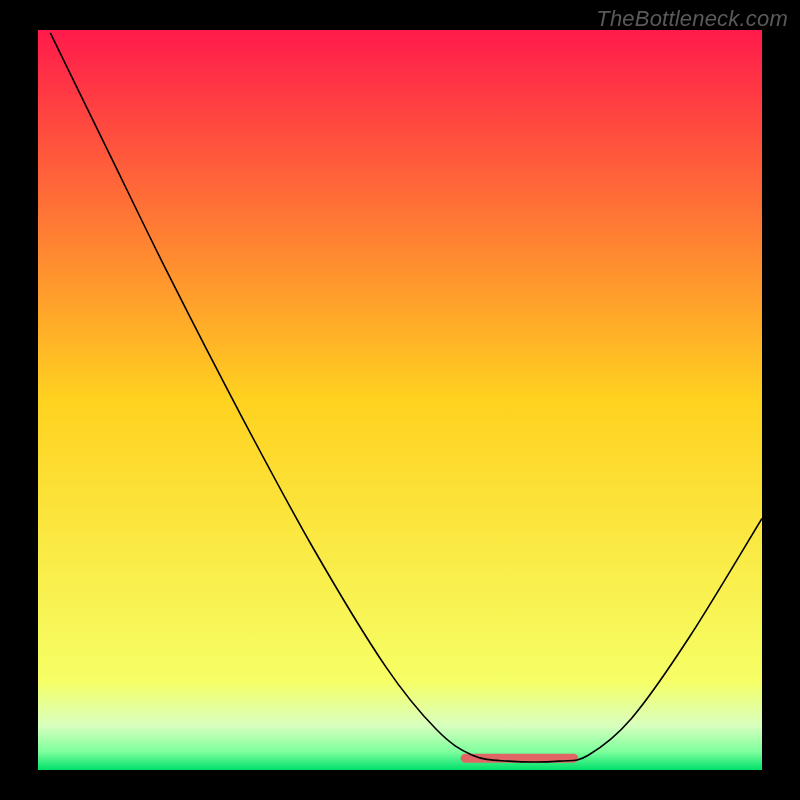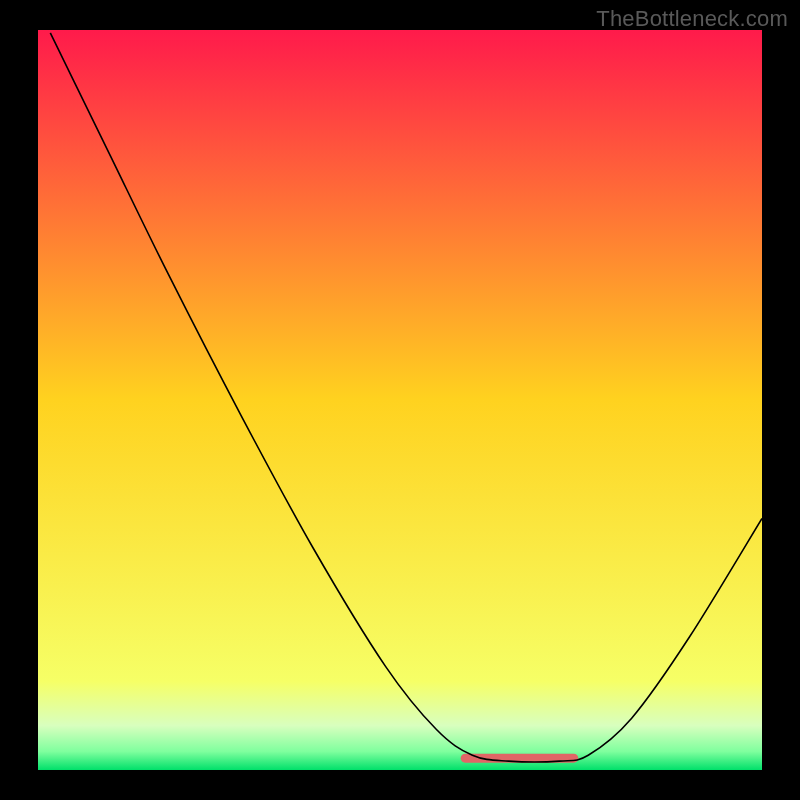--- a/index.html
+++ b/index.html
@@ -26,20 +26,21 @@
     height: 740px;
   }
   .watermark {
     position: absolute;
     top: 6px;
     right: 12px;
     font-family: Arial, Helvetica, sans-serif;
     font-size: 22px;
     color: #595959;
     letter-spacing: 0.2px;
+    font-style: italic;
   }
   svg { display: block; }
 </style>
 </head>
 <body>
 
 <div class="frame">
   <div class="watermark">TheBottleneck.com</div>
   <div class="plot">
     <svg id="chart-svg" width="724" height="740" viewBox="0 0 724 740" preserveAspectRatio="none">

